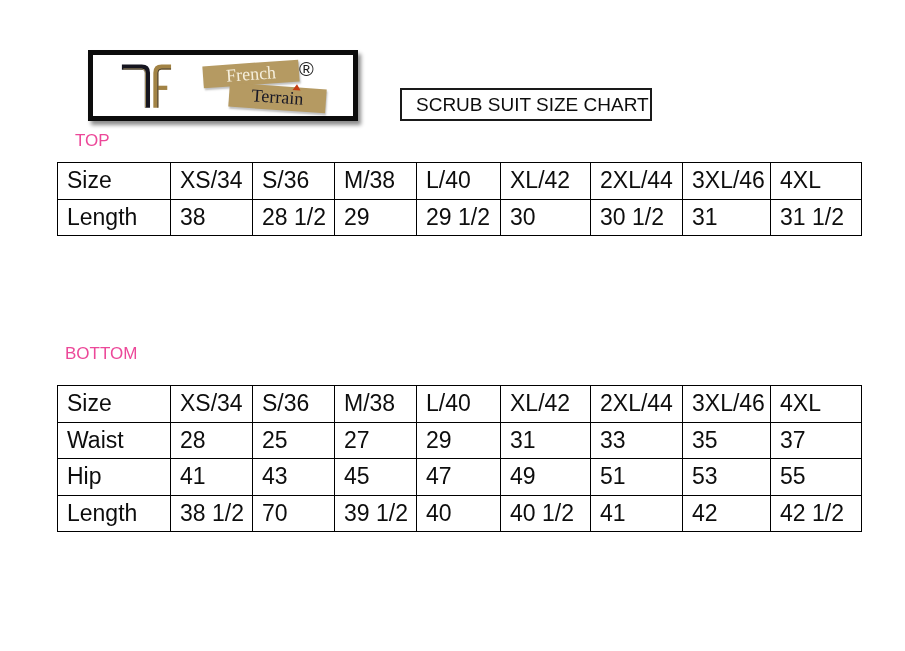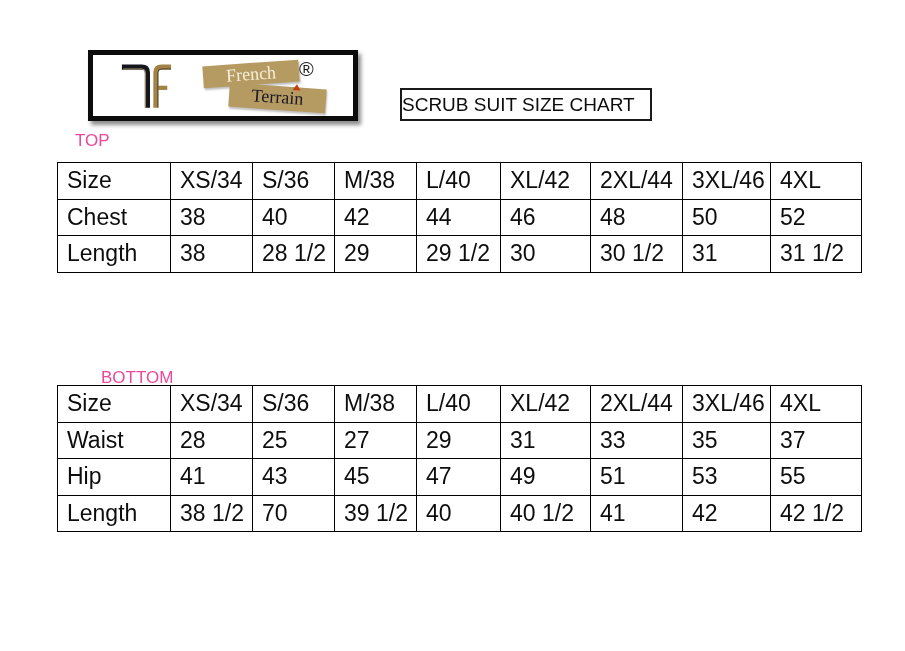--- a/index.html
+++ b/index.html
@@ -70,33 +70,33 @@
 
   
   .title-box {
     position: absolute;
     left: 400px; top: 88px;
     width: 252px; height: 33px;
     box-sizing: border-box;
     border: 2px solid #1a1a1a;
     font-size: 19px;
     line-height: 29px;
-    padding-left: 0;
+    padding-left: 14px;
     color: #0d0d0d;
     white-space: nowrap;
   }
 
   
   .section-label {
     position: absolute;
     font-size: 17px;
     color: #ec4899;
   }
   #top-label { left: 75px; top: 131px; }
-  #bottom-label { left: 65px; top: 368px; margin-left: 36px; }
+  #bottom-label { left: 65px; top: 344px; }
 
   
   .size-table {
     position: absolute;
     left: 57px;
     border-collapse: collapse;
     table-layout: fixed;
     font-size: 23px;
     color: #0d0d0d;
   }
@@ -157,31 +157,20 @@
         <td>XS/34</td>
         <td>S/36</td>
         <td>M/38</td>
         <td>L/40</td>
         <td>XL/42</td>
         <td>2XL/44</td>
         <td>3XL/46</td>
         <td>4XL</td>
       </tr>
       <tr>
-        <td>Chest</td>
-        <td>38</td>
-        <td>40</td>
-        <td>42</td>
-        <td>44</td>
-        <td>46</td>
-        <td>48</td>
-        <td>50</td>
-        <td>52</td>
-      </tr>
-      <tr>
         <td>Length</td>
         <td>38</td>
         <td>28 1/2</td>
         <td>29</td>
         <td>29 1/2</td>
         <td>30</td>
         <td>30 1/2</td>
         <td>31</td>
         <td>31 1/2</td>
       </tr>

